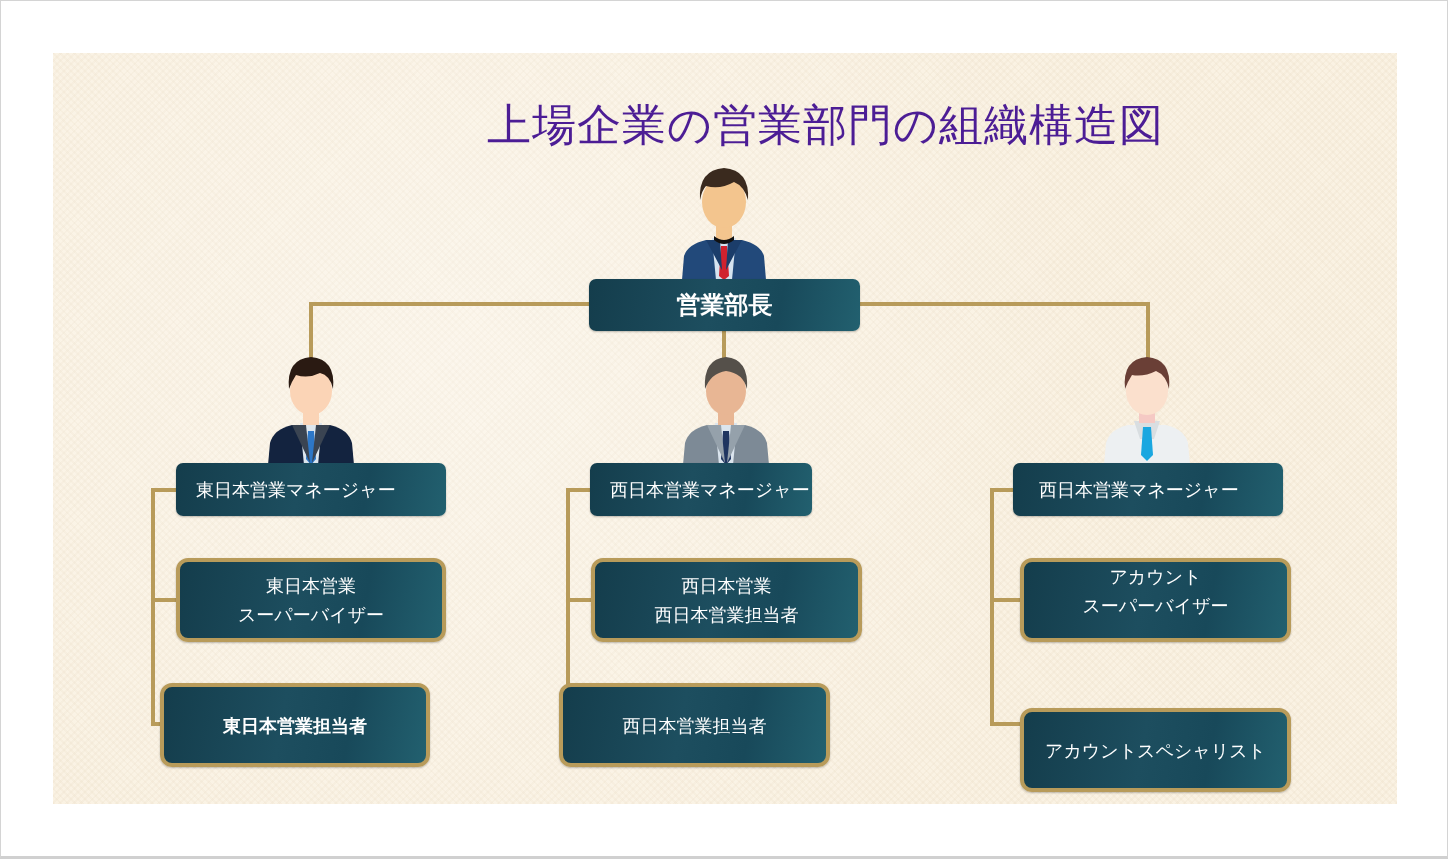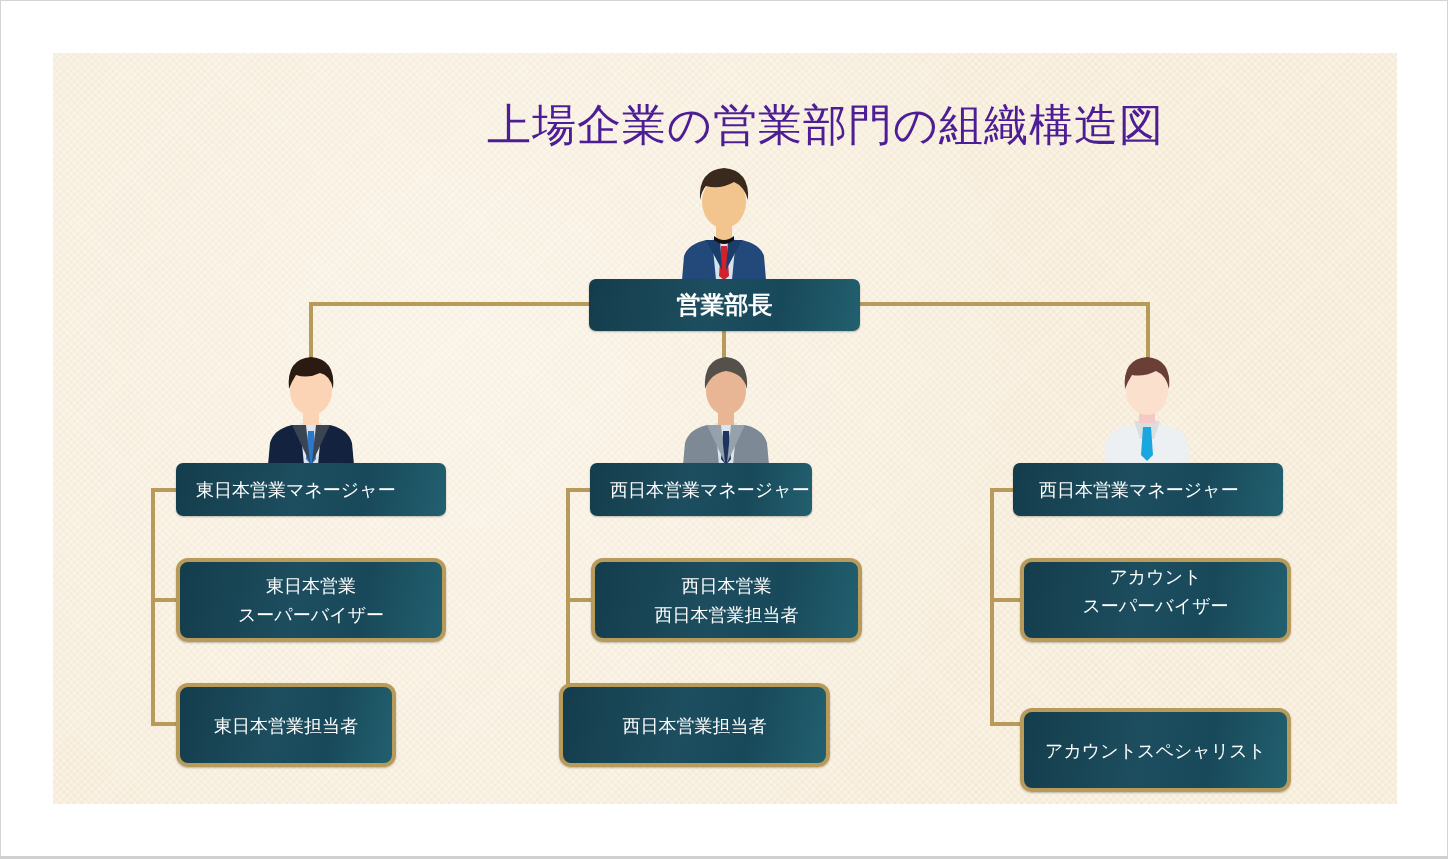--- a/index.html
+++ b/index.html
@@ -105,21 +105,21 @@
   <path d="M23 34 Q20 4 45 2 Q70 4 67 34 Q64 20 54 16 Q42 22 30 20 Q26 26 23 34 Z" fill="#6a3f36"></path>
 </svg>
 <div class="box mgr" style="left:1013px;top:463px;width:270px;height:53px;padding-left:26px;">
   <span>西日本営業マネージャー</span>
 </div>
 
 <div class="box sub" style="left:176px;top:558px;width:270px;height:84px;">
   <span>東日本営業</span>
   <span>スーパーバイザー</span>
 </div>
-<div class="box sub" style="left:176px;top:683px;width:220px;height:84px;">
+<div class="box sub" style="left:160px;top:683px;width:270px;height:84px;font-weight:bold;">
   <span>東日本営業担当者</span>
 </div>
 
 <div class="box sub" style="left:591px;top:558px;width:271px;height:84px;">
   <span>西日本営業</span>
   <span>西日本営業担当者</span>
 </div>
 <div class="box sub" style="left:559px;top:683px;width:271px;height:84px;">
   <span>西日本営業担当者</span>
 </div>

